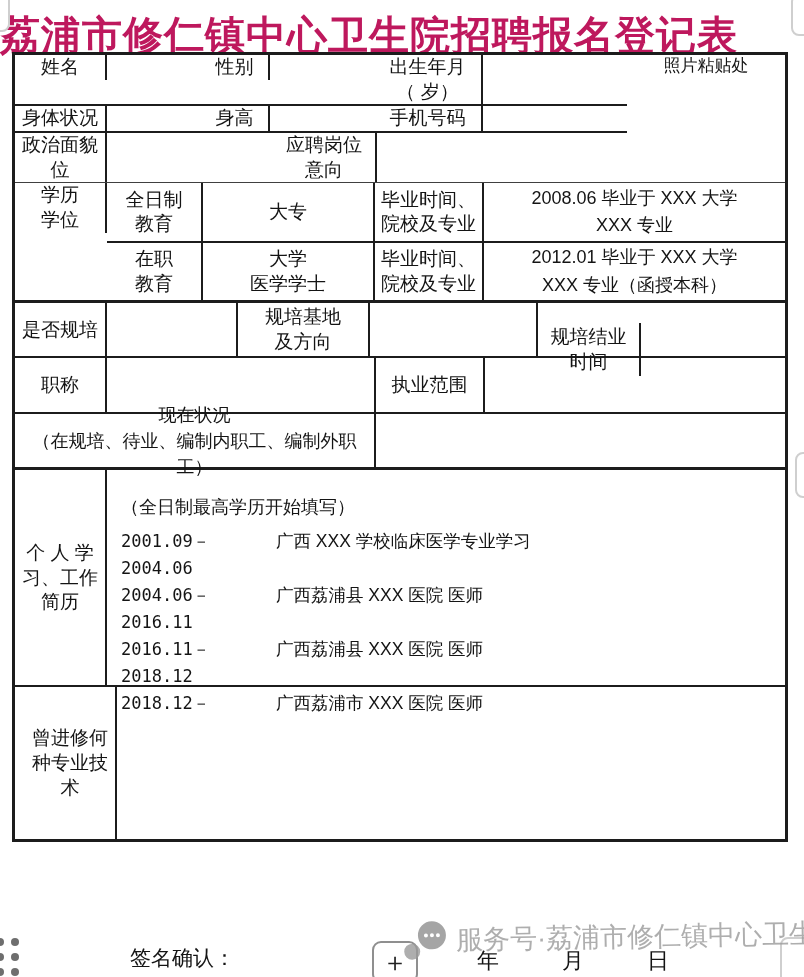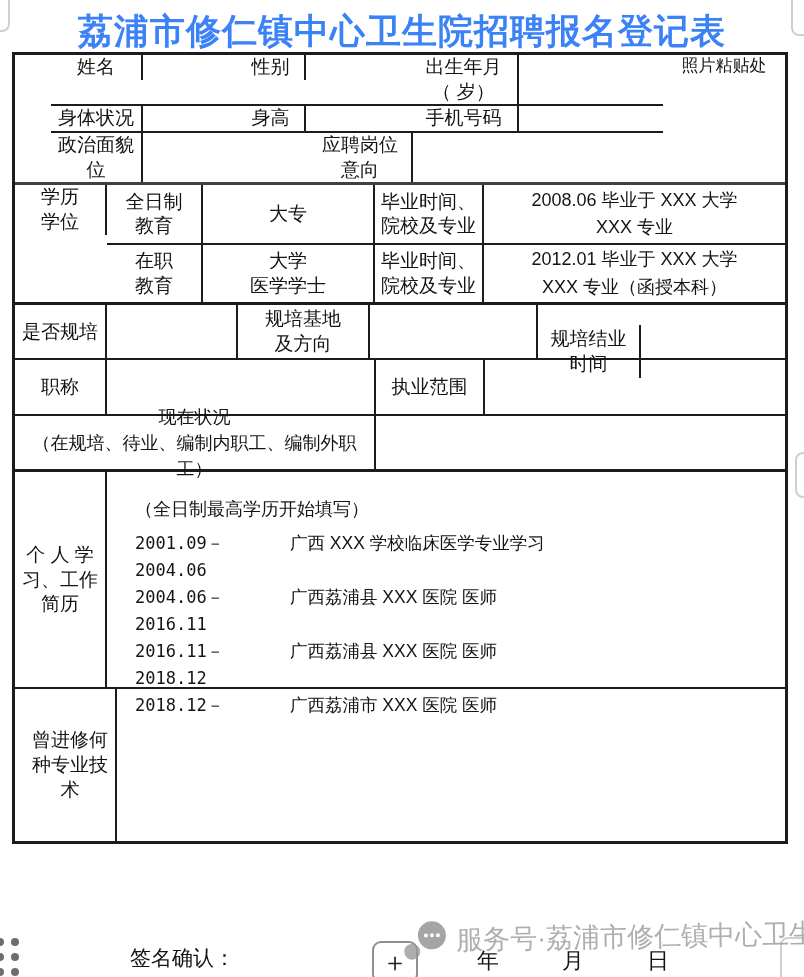--- a/index.html
+++ b/index.html
@@ -1,40 +1,40 @@
 <!DOCTYPE html>
 <html><head>
 <meta charset="utf-8">
 <style>
   html,body{margin:0;padding:0;background:#ffffff;}
   .page{position:relative;width:804px;height:977px;background:#ffffff;overflow:hidden;
         font-family:"Liberation Sans","DejaVu Sans",sans-serif;color:#141414;}
-  .title{position:absolute;top:8px;left:0;width:100%;text-align:center;
-         font-size:35px;font-weight:bold;letter-spacing:1px;color:#3b82f6;}
+  .title{position:absolute;top:8px;left:0;width:100%;
+         font-size:40px;font-weight:bold;letter-spacing:1px;color:#be185d;}
   .form-table{position:absolute;left:12px;top:52px;width:776px;box-sizing:border-box;
               border:3px solid #1c1c1c;background:#fff;}
   .tr{display:flex;border-bottom:2px solid #1c1c1c;}
   .tr.thick{border-bottom-width:3px;}
   .tr.noline{border-bottom:none;}
   .td{box-sizing:border-box;border-right:2px solid #1c1c1c;height:100%;
       display:flex;align-items:center;justify-content:center;text-align:center;
       white-space:pre-line;font-size:19px;line-height:1.3;}
   .td.lc{border-right:none;}
-  .top-section{display:flex;border-bottom:3px solid #404040;padding-left:36px;}
+  .top-section{display:flex;border-bottom:1px solid #404040;}
   .top-left{width:612px;}
   .top-left .tr{height:auto;}
   .photo-cell{flex:1;border-right:none;display:flex;align-items:center;justify-content:center;
               font-size:17px;}
   .edu-section{display:flex;border-bottom:3px solid #1c1c1c;}
   .edu-label{width:92px;}
   .edu-right{flex:1;}
   .small-val{font-size:18px;line-height:1.55;}
   .status-cell{font-size:18px;line-height:1.45;}
   .resume-cell{align-items:flex-start;justify-content:flex-start;text-align:left;
-               padding:26px 0 0 28px;flex-direction:column;display:flex;}
+               padding:26px 0 0 14px;flex-direction:column;display:flex;}
   .resume-note{font-size:18px;margin-bottom:8px;}
   .resume-row{display:flex;font-size:17.5px;line-height:27px;}
   .resume-period{flex:0 0 155px;font-family:"DejaVu Sans Mono","Liberation Mono",monospace;
                  font-size:17px;}
   .resume-desc{flex:1;}
   .footer-sign{position:absolute;left:130px;top:944px;font-size:21px;z-index:2;}
   .plus-btn{position:absolute;left:372px;top:941px;width:46px;height:42px;box-sizing:border-box;
             border:2px solid #8f8f8f;border-radius:9px;background:#fff;display:flex;
             align-items:center;justify-content:center;font-size:26px;color:#222;z-index:2;}
   .date-label{position:absolute;top:946px;font-size:22px;z-index:2;}

